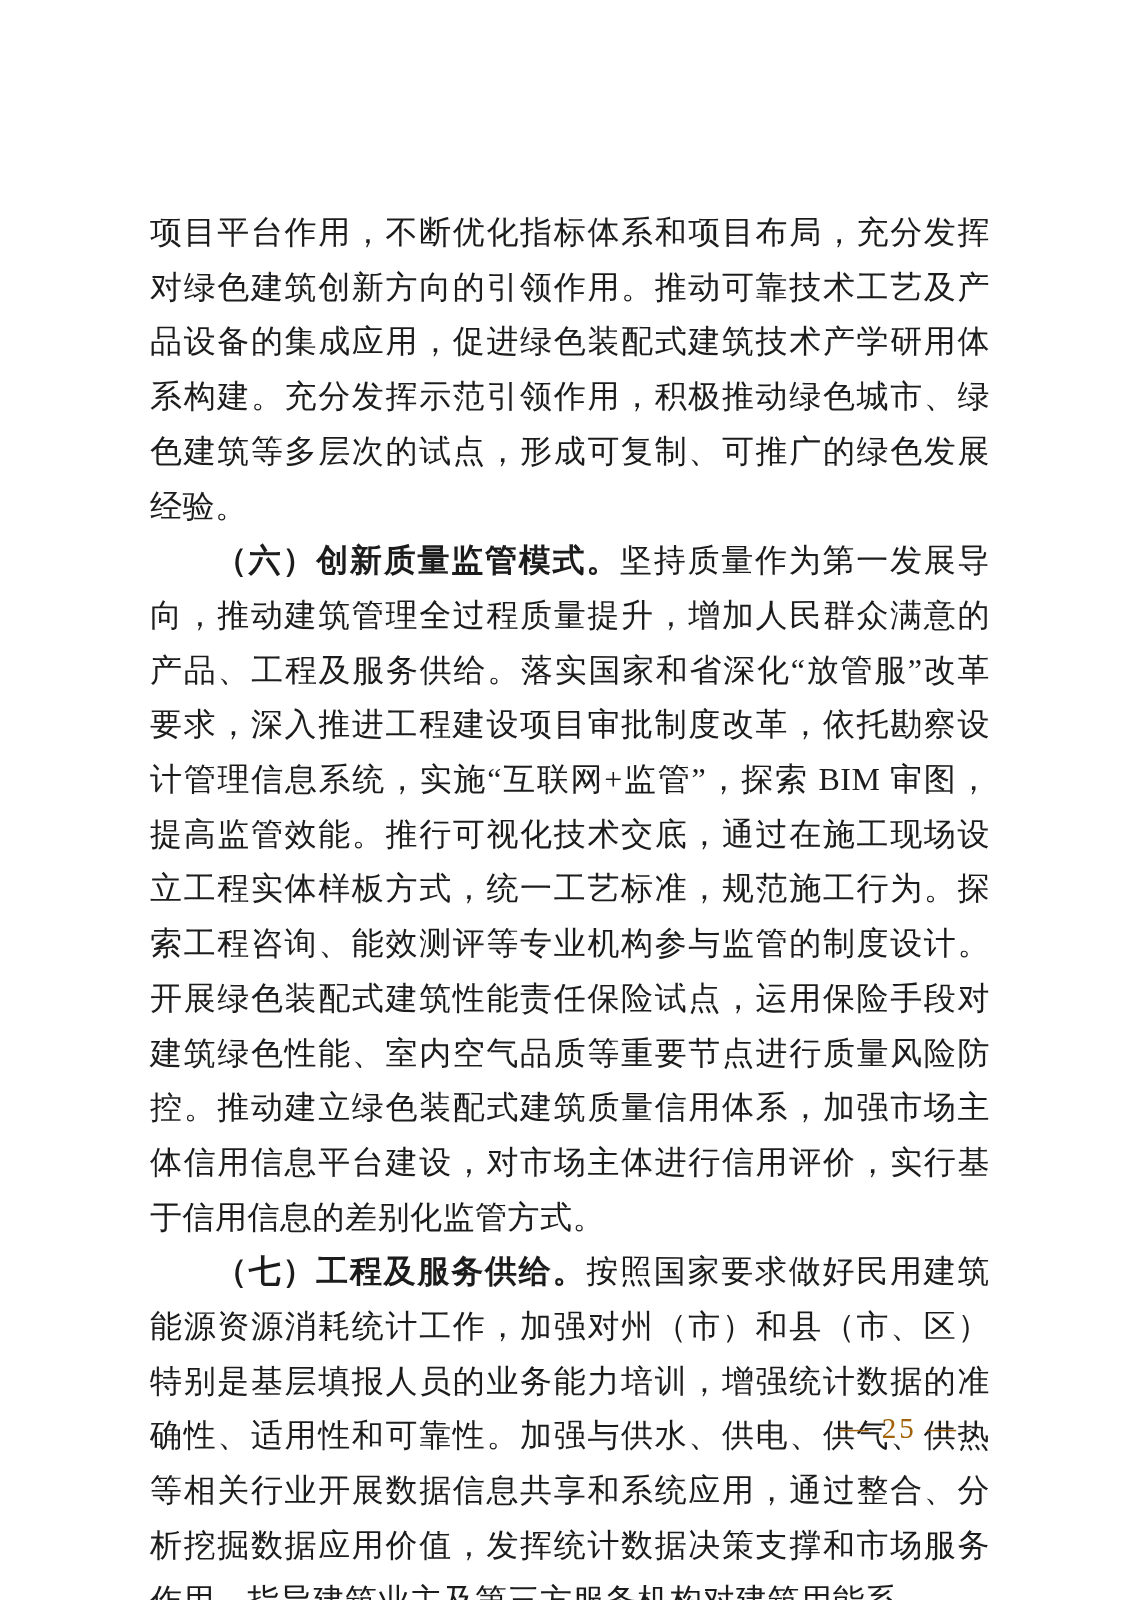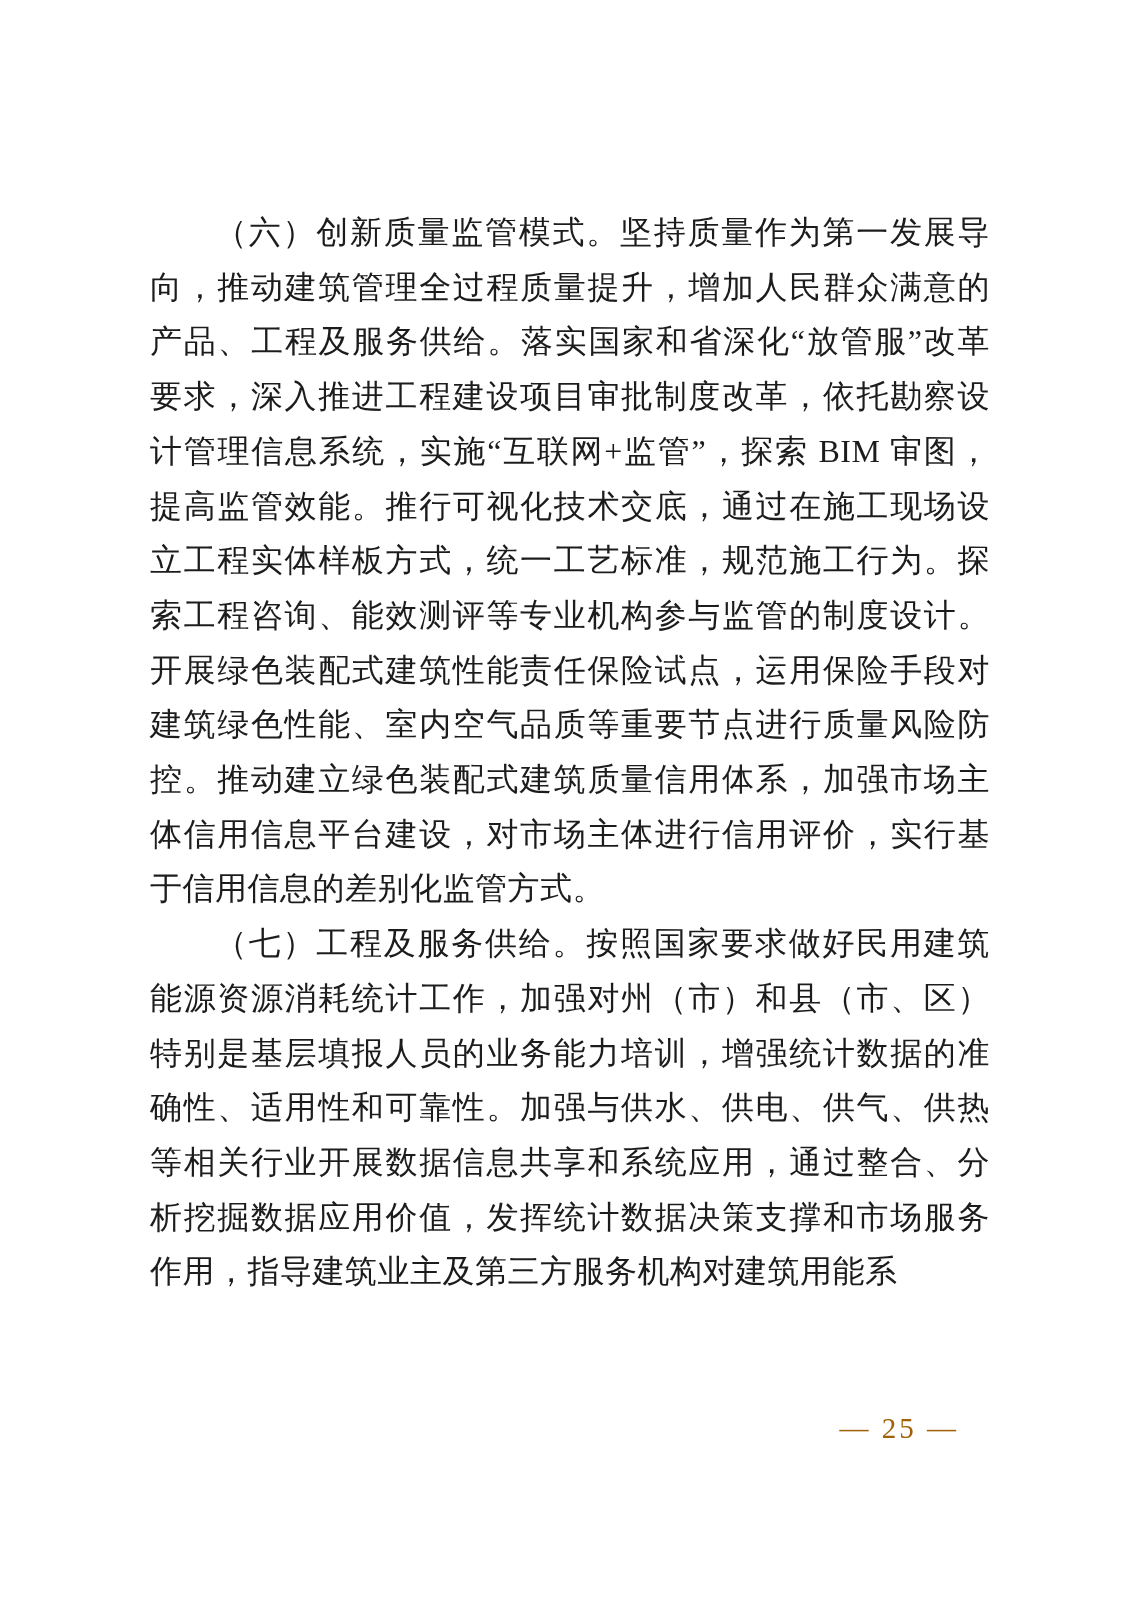--- a/index.html
+++ b/index.html
@@ -28,36 +28,37 @@
     letter-spacing: 0.5px;
   }
   .para {
     margin: 0;
     padding: 0;
   }
   .para.indent {
     text-indent: 65px;
   }
   .para-lead {
-    font-weight: normal;
+    font-weight: bold;
     margin-top: 28px;
   }
   .page-number {
     position: absolute;
     top: 1408px;
     right: 172px;
     font-size: 29px;
     line-height: 40px;
     color: #a16207;
     letter-spacing: 3px;
     white-space: nowrap;
   }
 </style>
 </head>
 <body>
 
 <div class="page">
   <div class="text-block">
+    <p class="para"><span>项目平台作用，不断优化指标体系和项目布局，充分发挥对绿色建筑创新方向的引领作用。推动可靠技术工艺及产品设备的集成应用，促进绿色装配式建筑技术产学研用体系构建。充分发挥示范引领作用，积极推动绿色城市、绿色建筑等多层次的试点，形成可复制、可推广的绿色发展经验。</span></p>
     <p class="para indent"><span class="para-lead">（六）创新质量监管模式。</span><span>坚持质量作为第一发展导向，推动建筑管理全过程质量提升，增加人民群众满意的产品、工程及服务供给。落实国家和省深化“放管服”改革要求，深入推进工程建设项目审批制度改革，依托勘察设计管理信息系统，实施“互联网+监管”，探索 BIM 审图，提高监管效能。推行可视化技术交底，通过在施工现场设立工程实体样板方式，统一工艺标准，规范施工行为。探索工程咨询、能效测评等专业机构参与监管的制度设计。开展绿色装配式建筑性能责任保险试点，运用保险手段对建筑绿色性能、室内空气品质等重要节点进行质量风险防控。推动建立绿色装配式建筑质量信用体系，加强市场主体信用信息平台建设，对市场主体进行信用评价，实行基于信用信息的差别化监管方式。</span></p>
     <p class="para indent"><span class="para-lead">（七）工程及服务供给。</span><span>按照国家要求做好民用建筑能源资源消耗统计工作，加强对州（市）和县（市、区）特别是基层填报人员的业务能力培训，增强统计数据的准确性、适用性和可靠性。加强与供水、供电、供气、供热等相关行业开展数据信息共享和系统应用，通过整合、分析挖掘数据应用价值，发挥统计数据决策支撑和市场服务作用，指导建筑业主及第三方服务机构对建筑用能系</span></p>
   </div>
   <div class="page-number">— 25 —</div>
 </div>
 
 </body></html>

